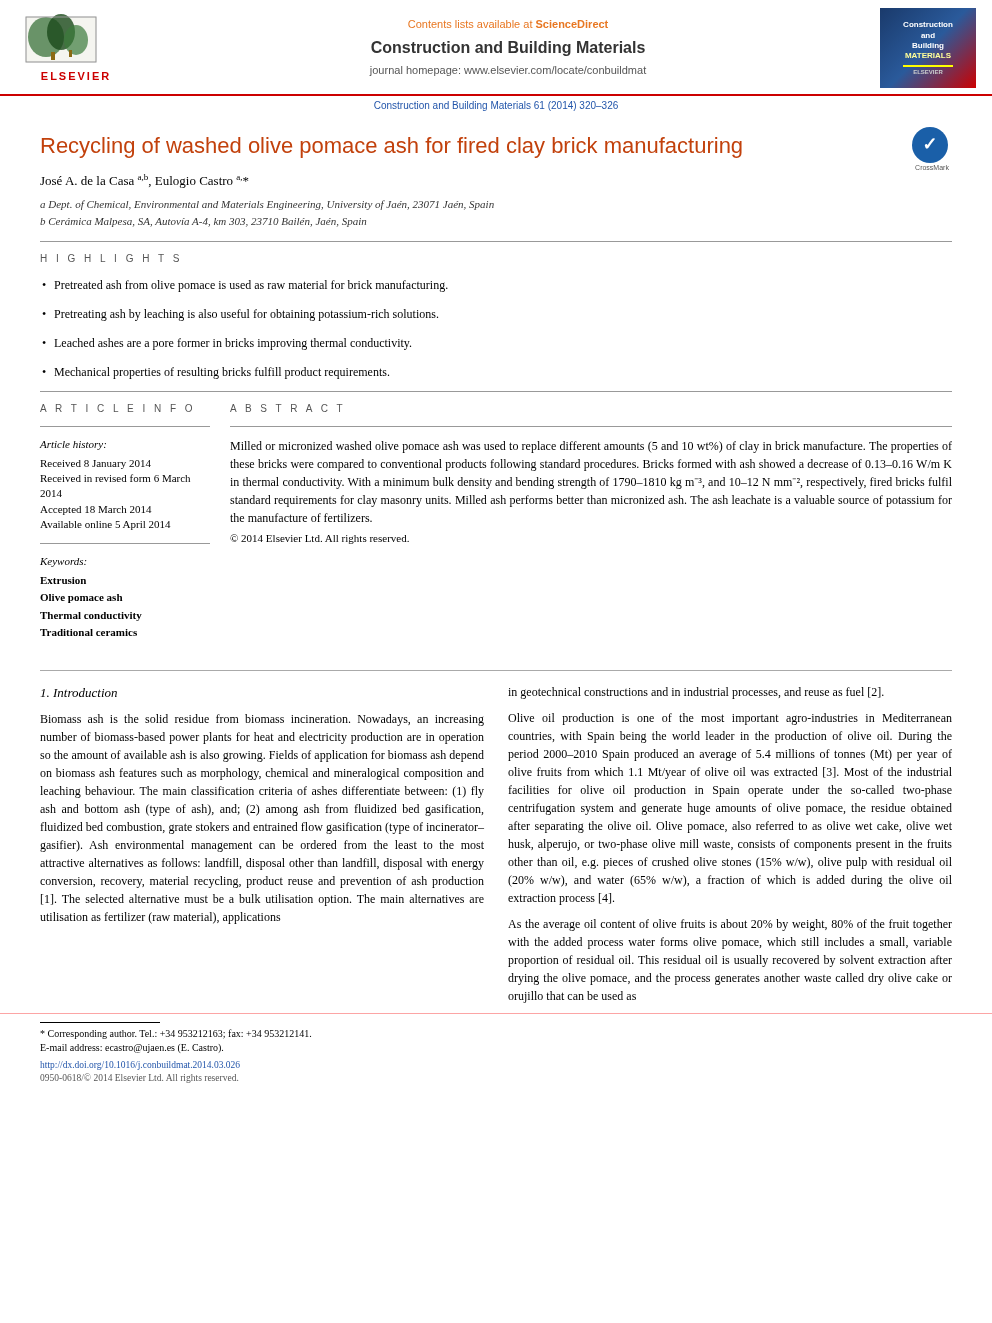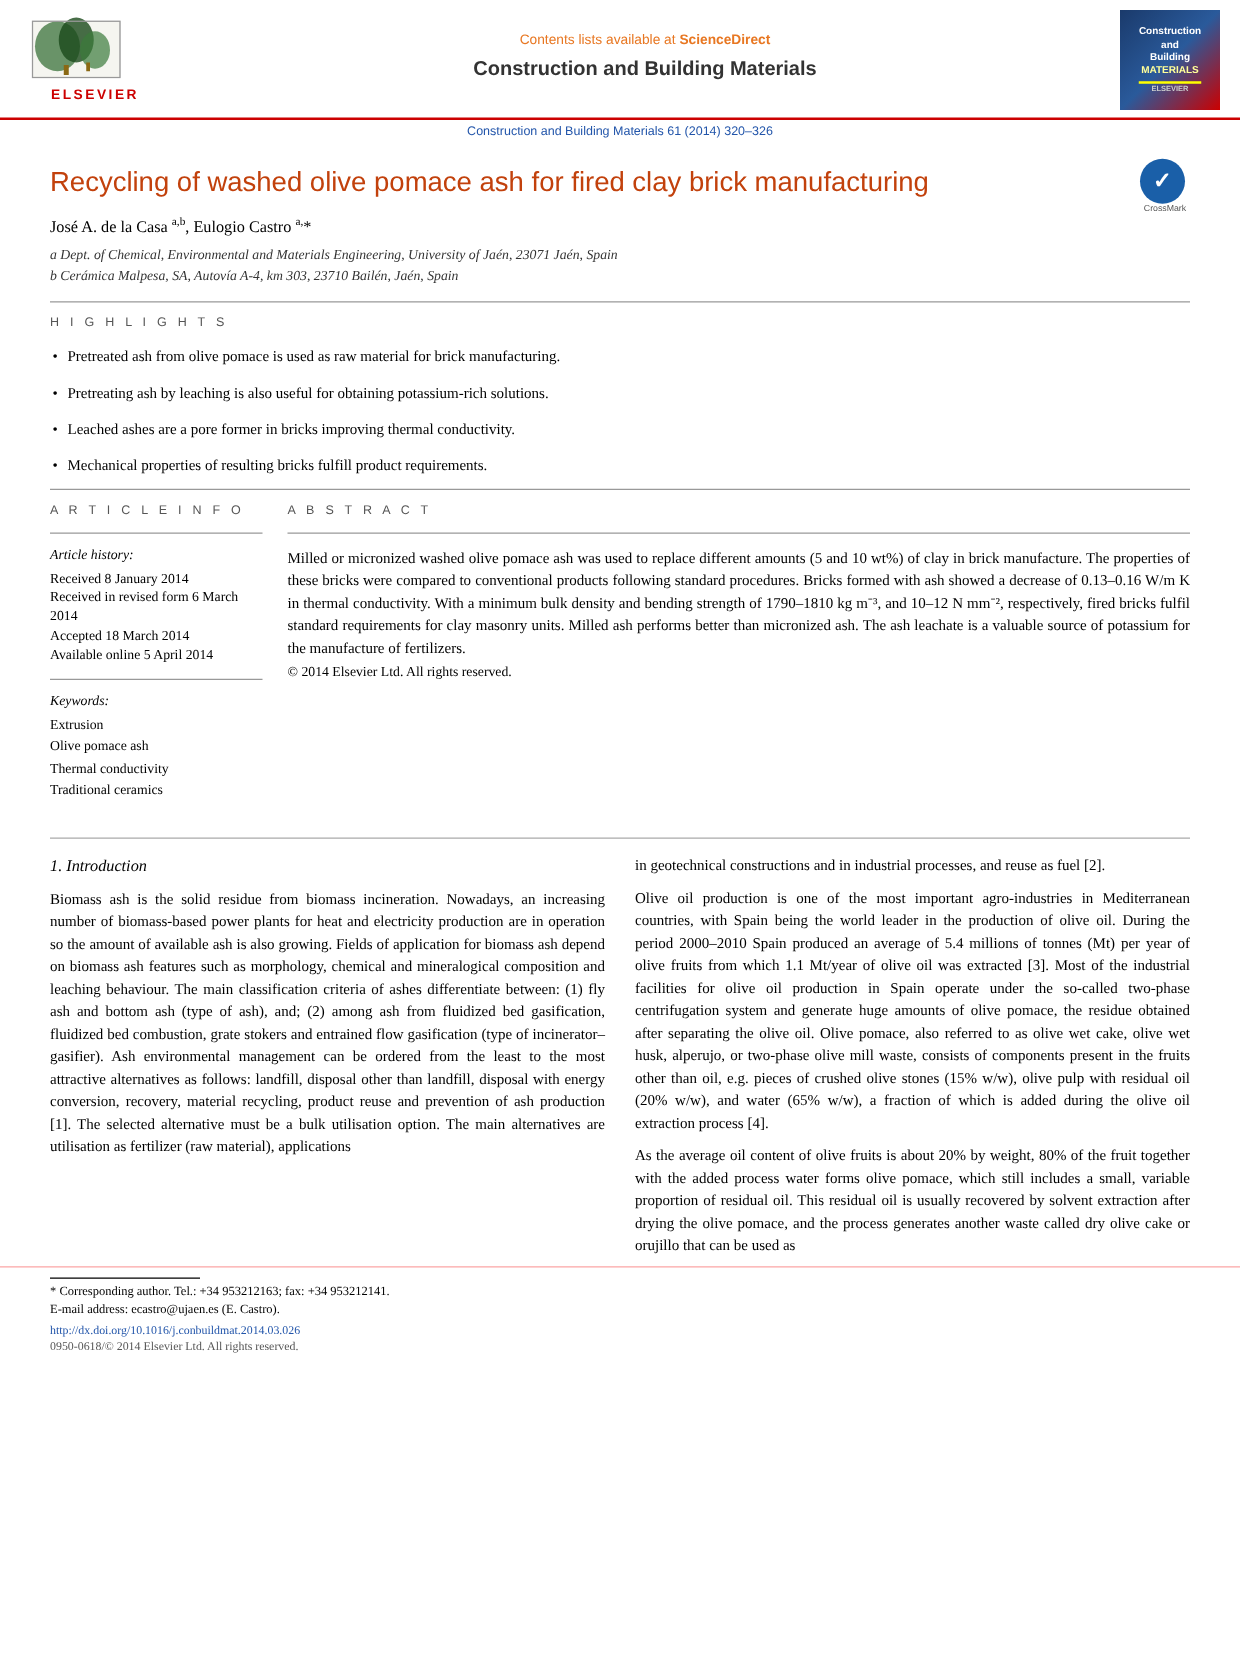--- a/index.html
+++ b/index.html
@@ -54,21 +54,21 @@
       font-weight: bold;
       color: #333;
       margin: 4px 0;
     }
     .journal-homepage {
       font-family: Arial, sans-serif;
       font-size: 11px;
       color: #555;
     }
     .journal-logo-right {
-      width: 80px;
+      width: 96px;
       height: 80px;
       background: linear-gradient(135deg, #1a3a6b 0%, #2a5a9b 50%, #c00 100%);
       display: flex;
       flex-direction: column;
       align-items: center;
       justify-content: center;
       color: white;
       font-family: Arial, sans-serif;
       font-size: 7px;
       font-weight: bold;
@@ -207,20 +207,21 @@
       font-size: 11px;
       margin-top: 8px;
       margin-bottom: 3px;
     }
     .keywords-list {
       font-size: 11px;
       list-style: none;
     }
     .keywords-list li {
       padding: 1px 0;
+      font-weight: bold;
     }
 
     .abstract-text {
       font-size: 12px;
       line-height: 1.5;
       text-align: justify;
     }
     .copyright {
       font-size: 11px;
       margin-top: 4px;
@@ -297,20 +298,21 @@
     </svg>
     <div class="elsevier-text">ELSEVIER</div>
   </div>
 
   <div class="journal-center">
     <div class="sciencedirect-link">
       <span>Contents lists available at</span>
       <span style="color:#e87722; font-weight:bold;">ScienceDirect</span>
     </div>
     <div class="journal-title-header">Construction and Building Materials</div>
+    <div class="journal-homepage">journal homepage: www.elsevier.com/locate/conbuildmat</div>
   </div>
 
   <div class="journal-logo-right">
     <div style="font-size:8px; font-weight:bold; color:#fff; line-height:1.3; text-align:center;">
       <div>Construction</div>
       <div>and</div>
       <div>Building</div>
       <div style="color:#ff9;">MATERIALS</div>
     </div>
     <div style="width:50px;height:2px;background:#ff0;margin-top:3px;"></div>

